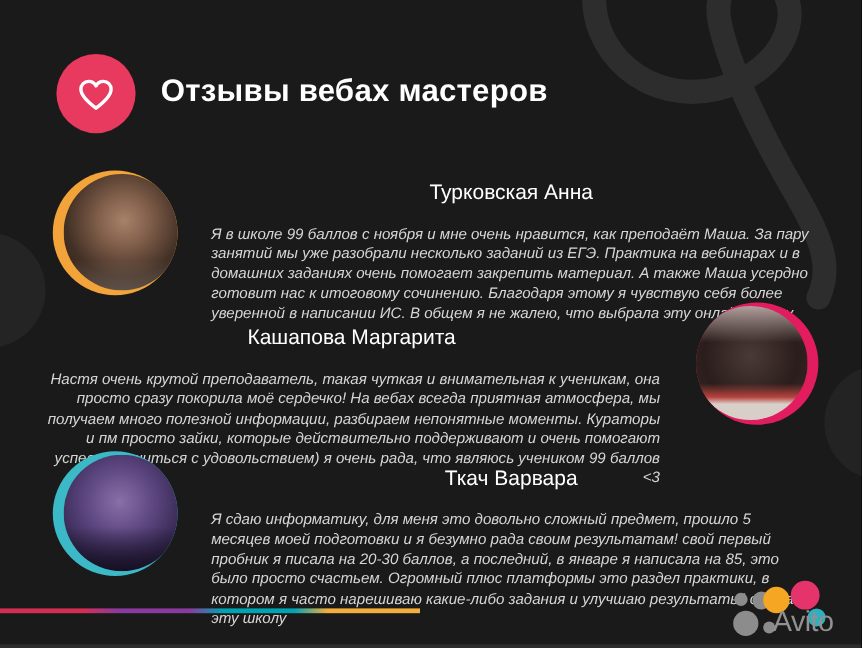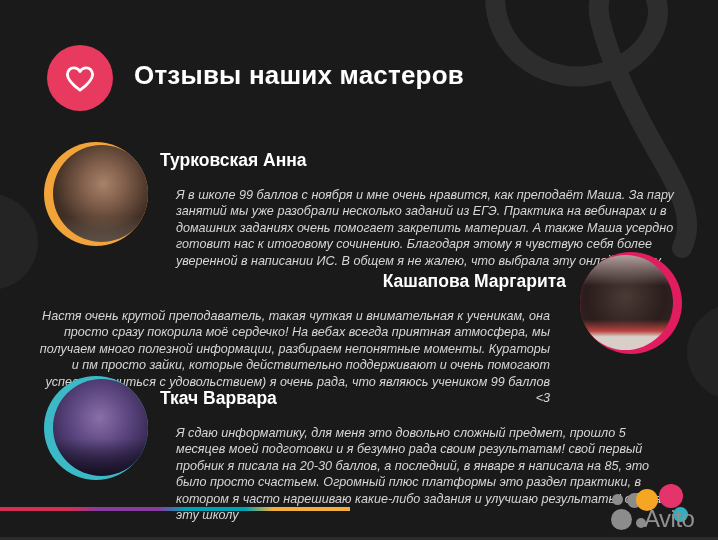--- a/index.html
+++ b/index.html
@@ -20,21 +20,21 @@
     font-size:26px; font-weight:700; color:#ffffff; letter-spacing:.2px;
   }
 
   
   .avatar { position:absolute; width:104px; height:104px; border-radius:50%; overflow:hidden; }
   .avatar .photo { position:absolute; width:97px; height:97px; border-radius:50%; top:3px; }
   .avatar.left-crescent .photo { left:9px; }
   .avatar.right-crescent .photo { left:-2px; }
 
   .rev-content { position:absolute; }
-  .rev-name { margin:0 0 5px 0; font-size:17.5px; line-height:21px; font-weight:700; color:#ffffff; }
+  .rev-name { margin:0 0 5px 0; font-size:17.5px; line-height:21px; font-weight:400; color:#ffffff;text-align:center; }
   .rev-text { margin:16px; font-size:12.6px; line-height:1.31; font-style:italic; color:#d6d6d6; }
   .align-right { text-align:right; }
 
   #rev1-avatar { left:44px; top:142px; }
   #rev1-content { left:160px; top:150px; width:532px; }
   #rev2-content { left:20px;  top:271px; width:546px; }
   #rev2-avatar { left:580px; top:252px; width:102px; height:102px; }
   #rev2-avatar .photo { width:95px; height:95px; }
   #rev3-avatar { left:44px; top:376px; }
   #rev3-content { left:160px; top:388px; width:532px; }
@@ -82,21 +82,21 @@
     <path d="M 496,-12 C 488,42 540,88 598,74 C 656,60 676,2 640,-20 C 615,-35 593,-12 600,20 C 610,64 640,122 664,163 C 684,198 694,222 682,248" fill="none" stroke="#2d2d2d" stroke-width="20" stroke-linecap="round"></path>
     <circle cx="-10" cy="242" r="48" fill="#242424"></circle>
     <circle cx="735" cy="352" r="48" fill="#232323"></circle>
   </svg>
 
   <div class="header-badge" style="background: rgb(232, 57, 94);">
     <svg width="38" height="36" viewBox="0 0 24 24">
       <path d="M12 20.1 C7.2 16.5 3.6 13.2 3.6 9.6 C3.6 7.1 5.5 5.2 7.9 5.2 C9.6 5.2 11.2 6.2 12 7.7 C12.8 6.2 14.4 5.2 16.1 5.2 C18.5 5.2 20.4 7.1 20.4 9.6 C20.4 13.2 16.8 16.5 12 20.1 Z" fill="none" stroke="#ffffff" stroke-width="1.9" stroke-linejoin="round"></path>
     </svg>
   </div>
-  <div class="page-title">Отзывы наших мастеров</div>
+  <div class="page-title">Отзывы вебах мастеров</div>
 
   <div class="avatar left-crescent" id="rev1-avatar" style="background: rgb(242, 164, 58);">
     <div class="photo photo-a"></div>
   </div>
   <div class="rev-content" id="rev1-content">
     <p class="rev-name">Турковская Анна</p>
     <p class="rev-text">Я в школе 99 баллов с ноября и мне очень нравится, как преподаёт Маша. За пару занятий мы уже разобрали несколько заданий из ЕГЭ. Практика на вебинарах и в домашних заданиях очень помогает закрепить материал. А также Маша усердно готовит нас к итоговому сочинению. Благодаря этому я чувствую себя более уверенной в написании ИС. В общем я не жалею, что выбрала эту онлайн школу</p>
   </div>
 
   <div class="rev-content align-right" id="rev2-content">

